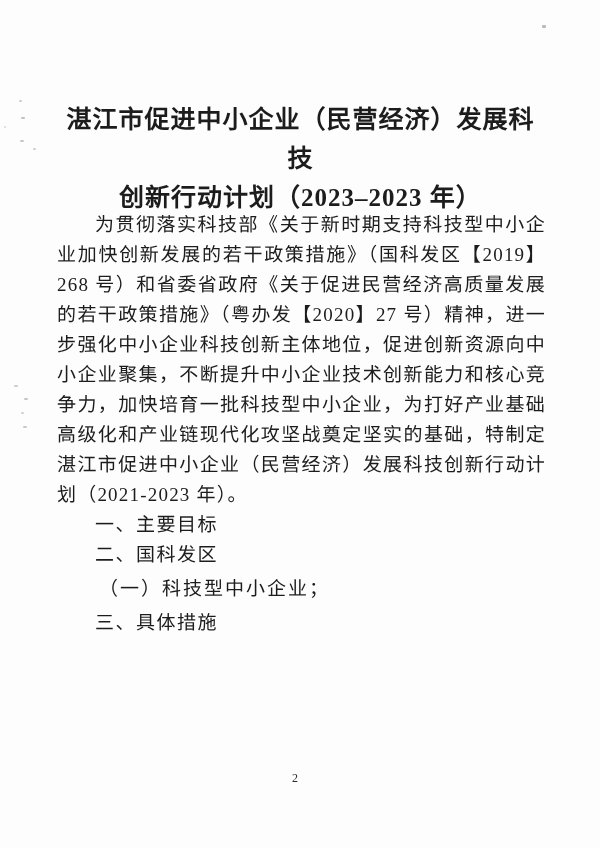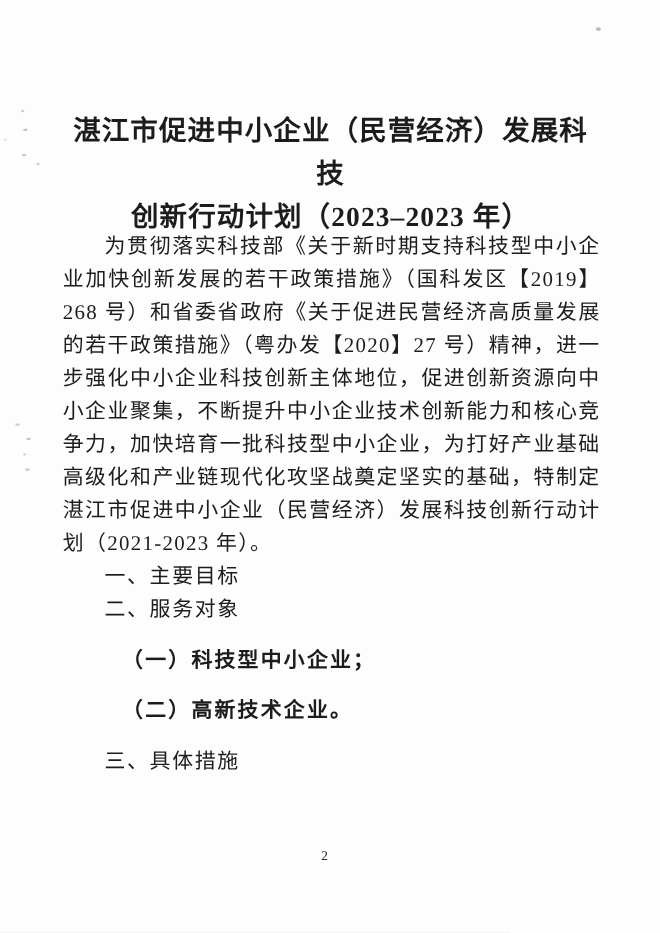--- a/index.html
+++ b/index.html
@@ -46,23 +46,22 @@
   }
   .line-heading {
     text-indent: 2em;
     margin: 0;
     font-weight: 400;
     letter-spacing: 1.5px;
     font-family: "Liberation Sans", "DejaVu Sans", sans-serif;
   }
   .line-list-item {
     text-indent: 2em;
-    margin: 16px;
+    margin: 4px;
     letter-spacing: 2px;
-    font-weight: bold;
   }
 
   .page-number {
     position: absolute;
     top: 771px;
     left: 0;
     width: 590px;
     text-align: center;
     font-size: 12px;
     color: #2a2a2a;
@@ -103,21 +102,20 @@
   <span class="speckle sp10"></span>
 
   <h1 class="title">
     <span class="title-line">湛江市促进中小企业（民营经济）发展科技</span>
     <span class="title-line">创新行动计划（2023–2023 年）</span>
   </h1>
 
   <div class="doc-body" id="doc-body">
       <div class="line-paragraph">为贯彻落实科技部《关于新时期支持科技型中小企业加快创新发展的若干政策措施》（国科发区【2019】268 号）和省委省政府《关于促进民营经济高质量发展的若干政策措施》（粤办发【2020】27 号）精神，进一步强化中小企业科技创新主体地位，促进创新资源向中小企业聚集，不断提升中小企业技术创新能力和核心竞争力，加快培育一批科技型中小企业，为打好产业基础高级化和产业链现代化攻坚战奠定坚实的基础，特制定湛江市促进中小企业（民营经济）发展科技创新行动计划（2021-2023 年）。</div>
       <div class="line-heading">一、主要目标</div>
-      <div class="line-heading">二、服务对象</div>
+      <div class="line-heading">二、国科发区</div>
       <div class="line-list-item">（一）科技型中小企业；</div>
-      <div class="line-list-item">（二）高新技术企业。</div>
       <div class="line-heading">三、具体措施</div>
     </div>
 
   <div class="page-number">2</div>
 
 </div>
 
 </body></html>

